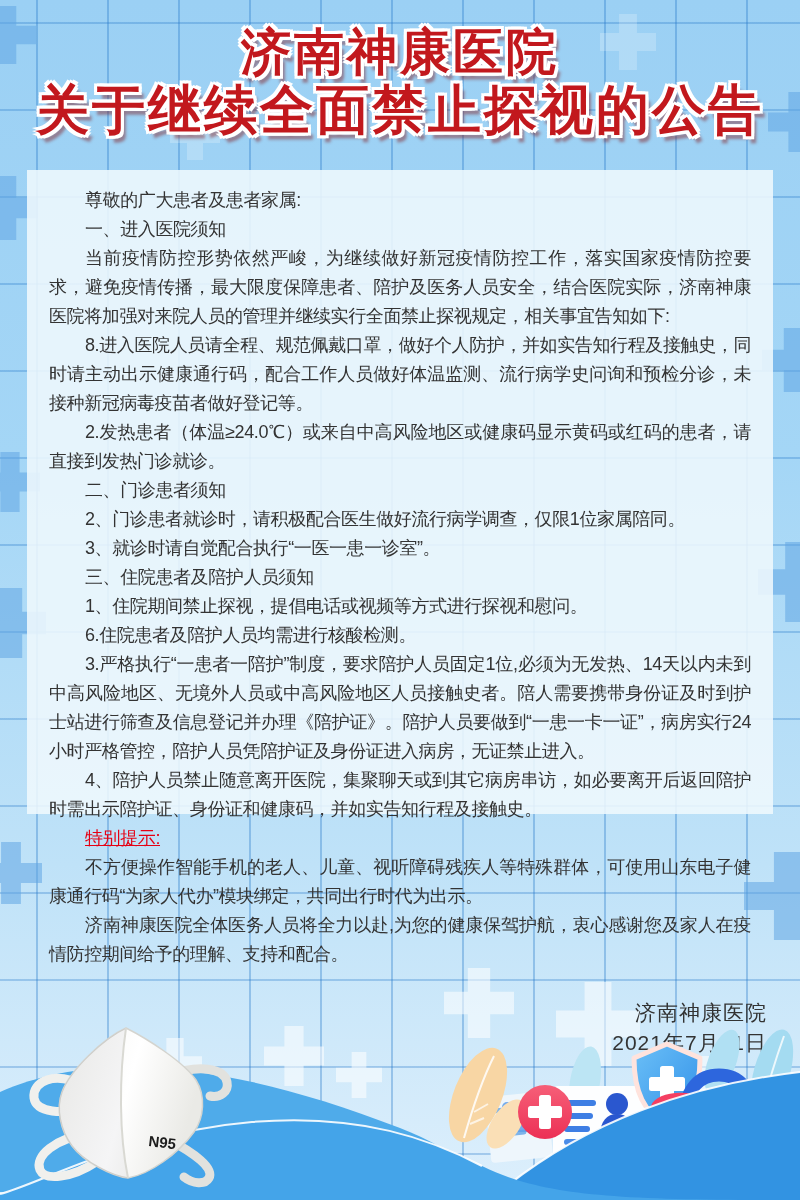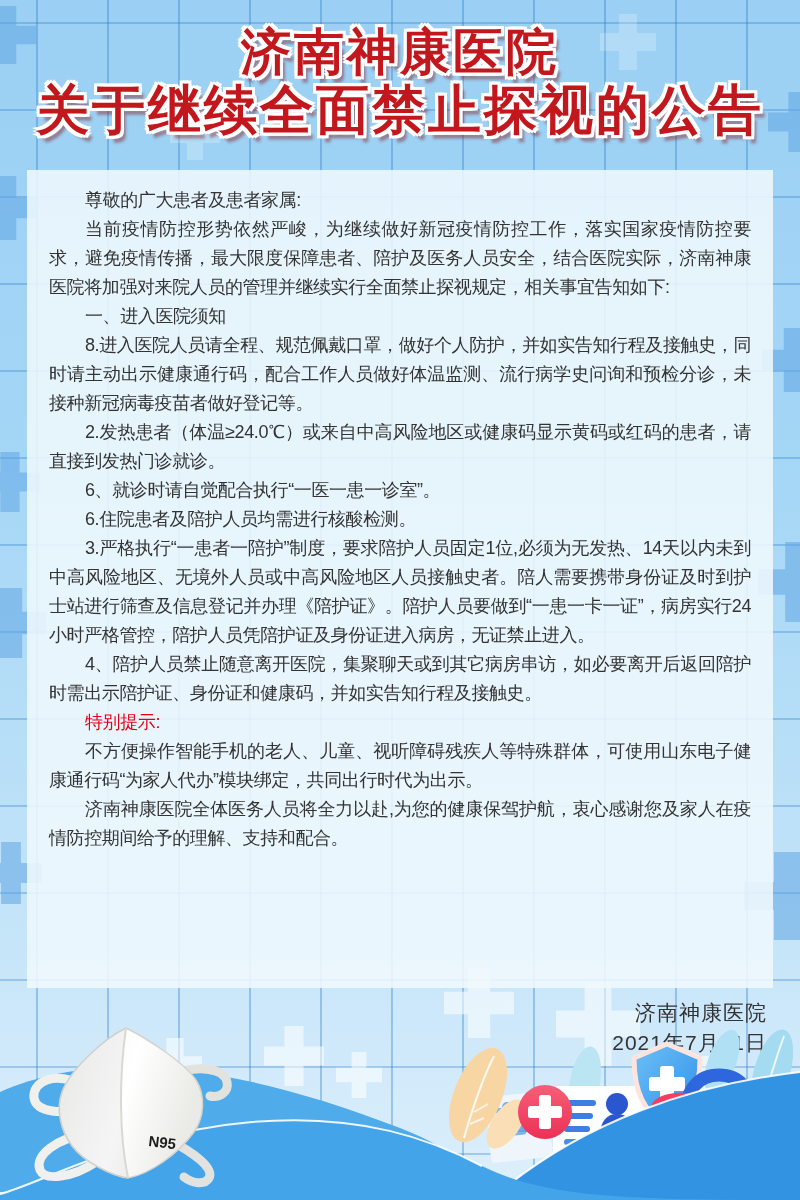--- a/index.html
+++ b/index.html
@@ -30,30 +30,30 @@
     font-weight:900;color:#c2181d;letter-spacing:3px;line-height:1.12;
     text-shadow:
       -3px -3px 0 #fff, 3px -3px 0 #fff, -3px 3px 0 #fff, 3px 3px 0 #fff,
       0 -3px 0 #fff, 0 3px 0 #fff, -3px 0 0 #fff, 3px 0 0 #fff,
       5px 7px 3px rgba(130,20,22,0.45);
   }
   .title-line1{font-size:50px;}
   .title-line2{font-size:53px;text-align:center;}
 
   .notice-card{
-    position:absolute;left:27px;top:170px;width:746px;height:818px;z-index:2;
+    position:absolute;left:27px;top:170px;width:746px;height:644px;z-index:2;
     background:rgba(239,248,253,0.88);
     box-sizing:border-box;padding:16px 22px 0 22px;
   }
   .para{
     margin:0;text-indent:2em;color:#333;
     font-size:18px;line-height:29px;letter-spacing:-0.4px;
     text-align:justify;
   }
-  .para.highlight{color:#e60013;}
+  .para.highlight{color:#e60013;text-decoration:underline;}
 
   .signature{
     position:absolute;right:33px;top:998px;z-index:3;text-align:right;
     color:#333;font-size:21px;line-height:30px;letter-spacing:1px;
   }
 
   .bottom-art{position:absolute;left:0;top:1000px;width:800px;height:200px;z-index:4;}
   .mask-art{position:absolute;left:26px;top:1022px;width:212px;height:172px;z-index:6;}
 </style>
 </head>
@@ -82,25 +82,29 @@
   <i class="cross light" style="left:676px;top:1056px;width:72px;height:72px;"></i>
 
   <header class="title-block">
     <div class="title-line title-line1">济南神康医院</div>
     <div class="title-line title-line2">关于继续全面禁止探视的公告</div>
   </header>
 
   <main class="notice-card">
     <div id="notice-body">
         <p class="para salutation">尊敬的广大患者及患者家属:</p>
+        <p class="para section">一、进入医院须知</p>
         <p class="para body">当前疫情防控形势依然严峻，为继续做好新冠疫情防控工作，落实国家疫情防控要求，避免疫情传播，最大限度保障患者、陪护及医务人员安全，结合医院实际，济南神康医院将加强对来院人员的管理并继续实行全面禁止探视规定，相关事宜告知如下:</p>
-        <p class="para section">一、进入医院须知</p>
         <p class="para body">8.进入医院人员请全程、规范佩戴口罩，做好个人防护，并如实告知行程及接触史，同时请主动出示健康通行码，配合工作人员做好体温监测、流行病学史问询和预检分诊，未接种新冠病毒疫苗者做好登记等。</p>
         <p class="para body">2.发热患者（体温≥24.0℃）或来自中高风险地区或健康码显示黄码或红码的患者，请直接到发热门诊就诊。</p>
-        <p class="para body">6、就诊时请自觉配合执行“一医一患一诊室”。</p>
+        <p class="para section">二、门诊患者须知</p>
+        <p class="para body">2、门诊患者就诊时，请积极配合医生做好流行病学调查，仅限1位家属陪同。</p>
+        <p class="para body">3、就诊时请自觉配合执行“一医一患一诊室”。</p>
+        <p class="para section">三、住院患者及陪护人员须知</p>
+        <p class="para body">1、住院期间禁止探视，提倡电话或视频等方式进行探视和慰问。</p>
         <p class="para body">6.住院患者及陪护人员均需进行核酸检测。</p>
         <p class="para body">3.严格执行“一患者一陪护”制度，要求陪护人员固定1位,必须为无发热、14天以内未到中高风险地区、无境外人员或中高风险地区人员接触史者。陪人需要携带身份证及时到护士站进行筛查及信息登记并办理《陪护证》。陪护人员要做到“一患一卡一证”，病房实行24小时严格管控，陪护人员凭陪护证及身份证进入病房，无证禁止进入。</p>
         <p class="para body">4、陪护人员禁止随意离开医院，集聚聊天或到其它病房串访，如必要离开后返回陪护时需出示陪护证、身份证和健康码，并如实告知行程及接触史。</p>
         <p class="para highlight">特别提示:</p>
         <p class="para body">不方便操作智能手机的老人、儿童、视听障碍残疾人等特殊群体，可使用山东电子健康通行码“为家人代办”模块绑定，共同出行时代为出示。</p>
         <p class="para body">济南神康医院全体医务人员将全力以赴,为您的健康保驾护航，衷心感谢您及家人在疫情防控期间给予的理解、支持和配合。</p>
       </div>
   </main>
 
   <div class="signature">

